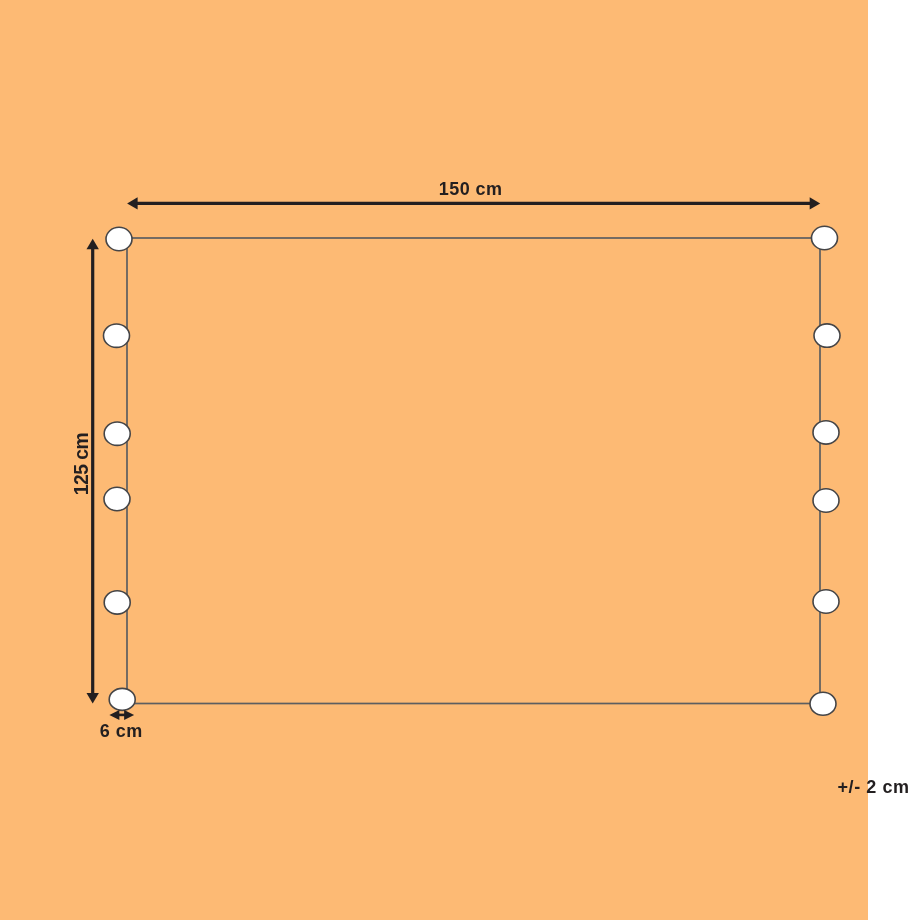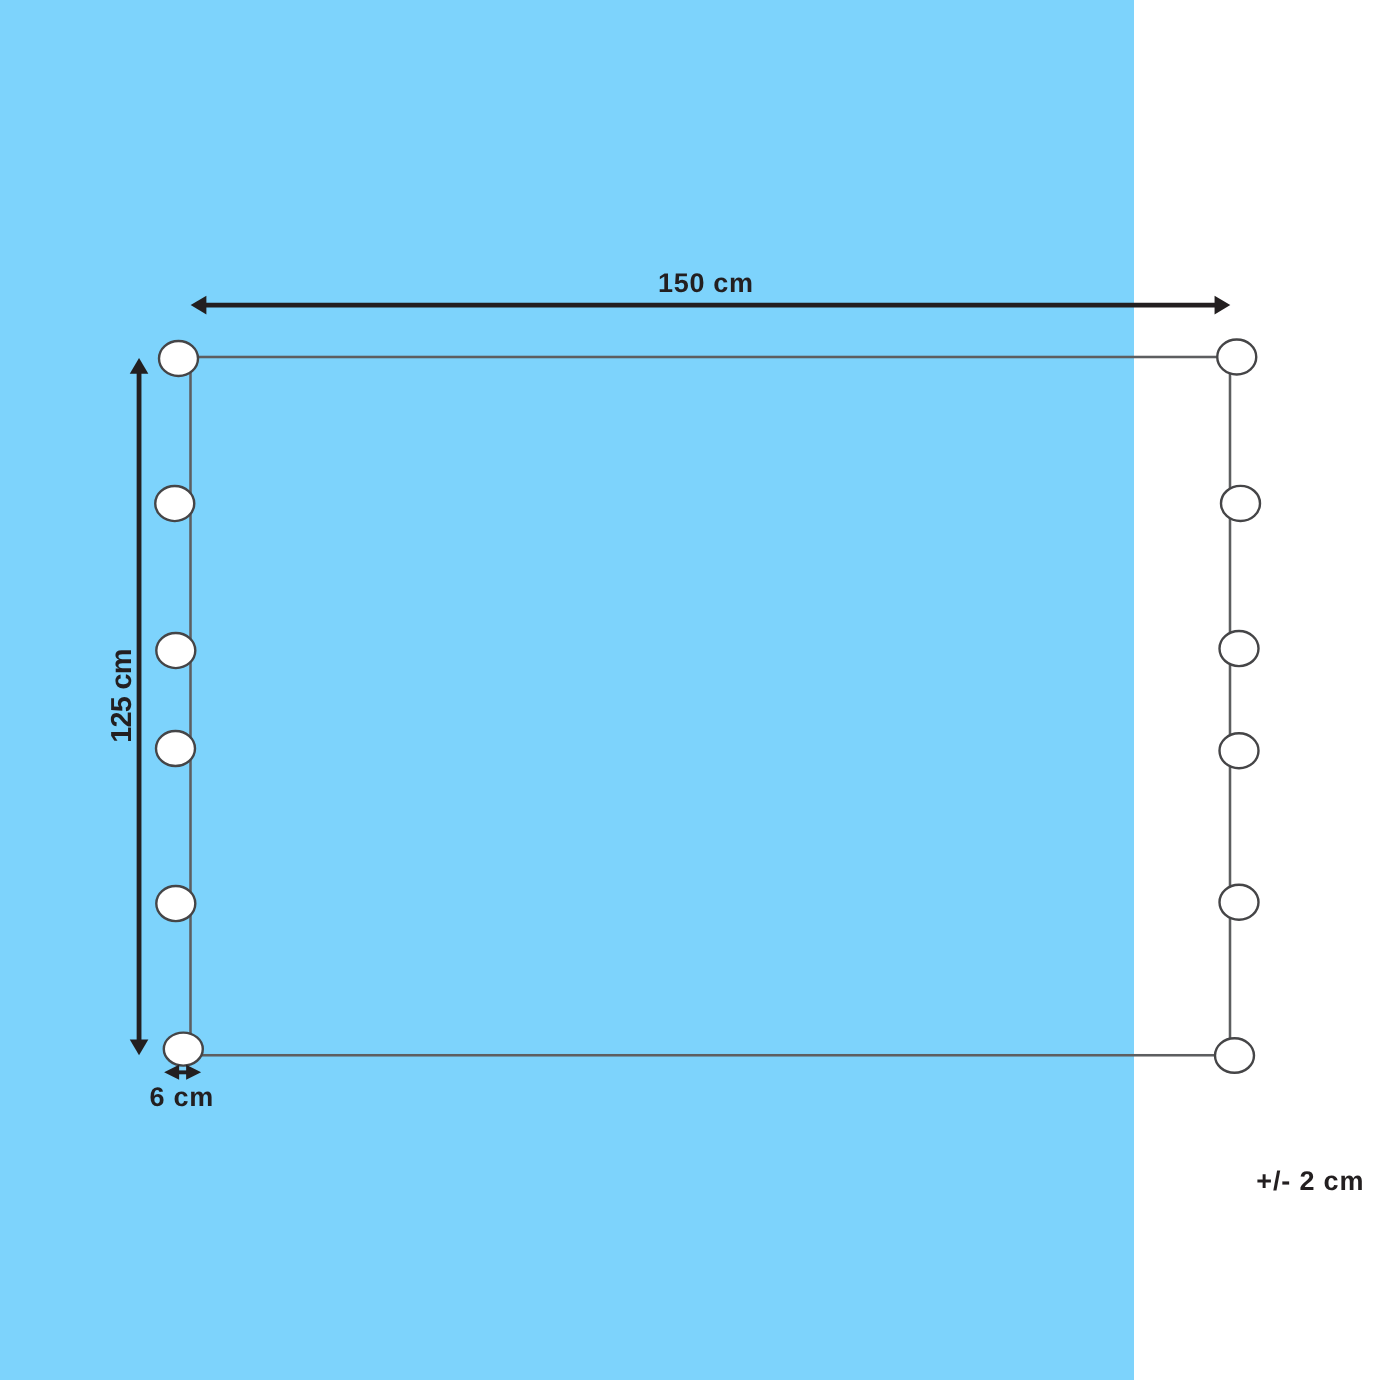--- a/index.html
+++ b/index.html
@@ -1,16 +1,16 @@
 <!DOCTYPE html>
 <html><head>
 <meta charset="utf-8">
 <style>
   html,body{margin:0;padding:0;background:#ffffff;}
-  .wrap{width:756px;height:920px;position:relative;background:#7dd3fc;}
+  .wrap{width:868px;height:920px;position:relative;background:#fdba74;}
   svg{display:block;}
   text{font-family:"Liberation Sans",sans-serif;font-weight:bold;fill:#231f20;}
 </style>
 </head>
 <body>
 <div class="wrap">
 <svg width="920" height="920" viewBox="0 0 920 920">
 
   <rect x="127" y="238" width="693" height="465.5" fill="none" stroke="#5d5e60" stroke-width="1.7"></rect>
 

